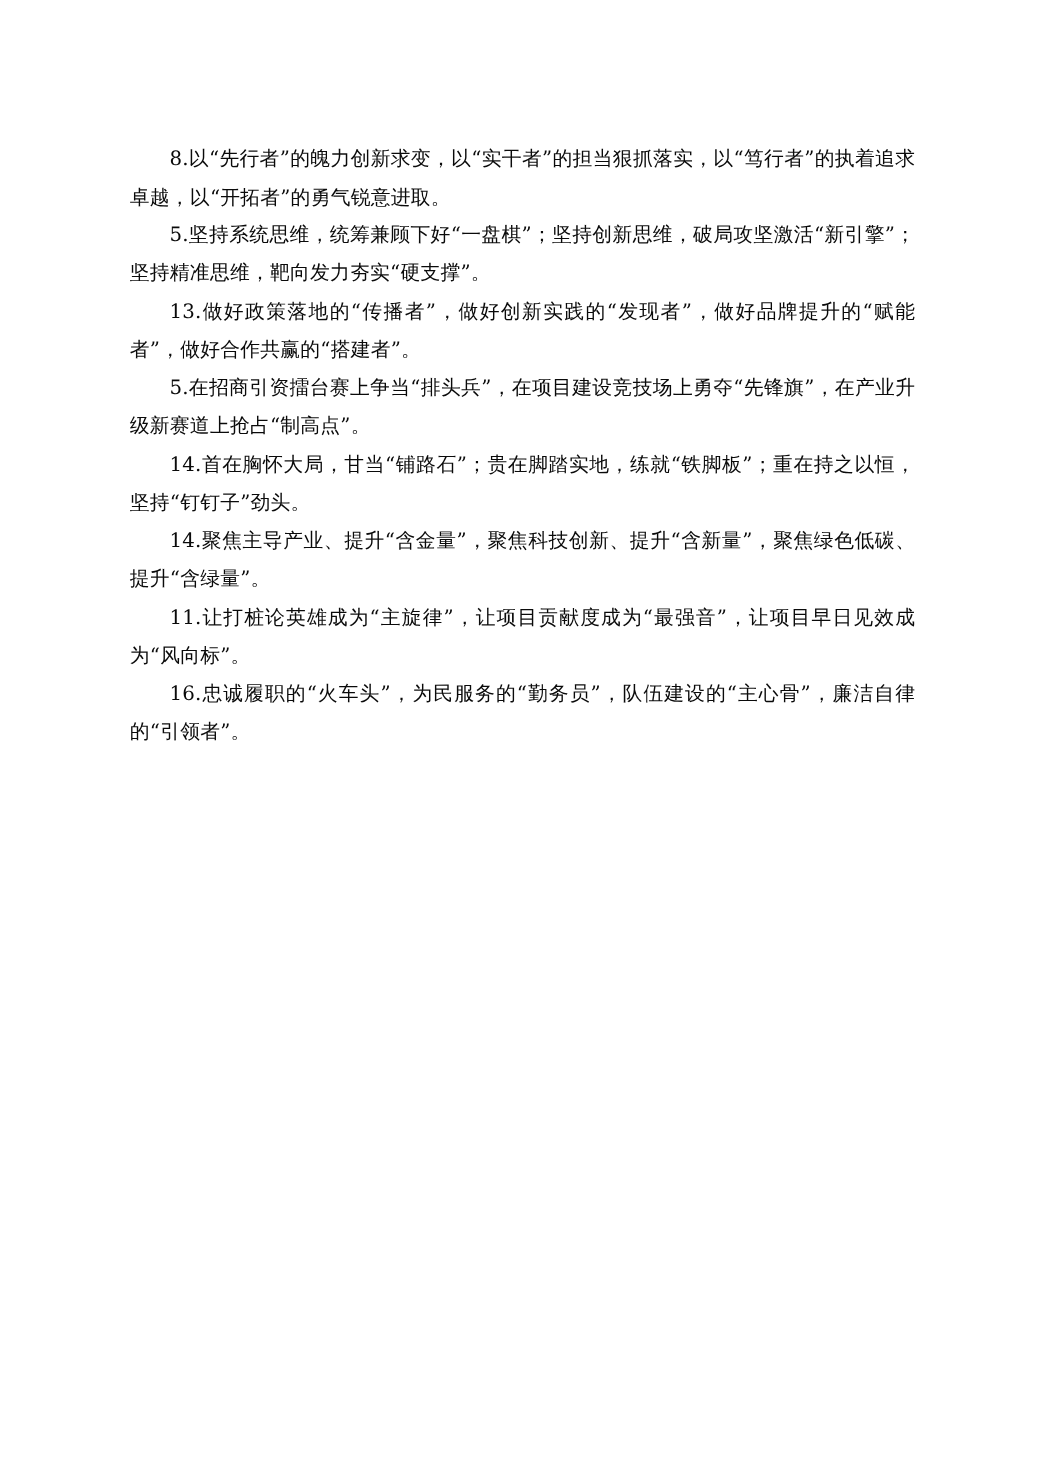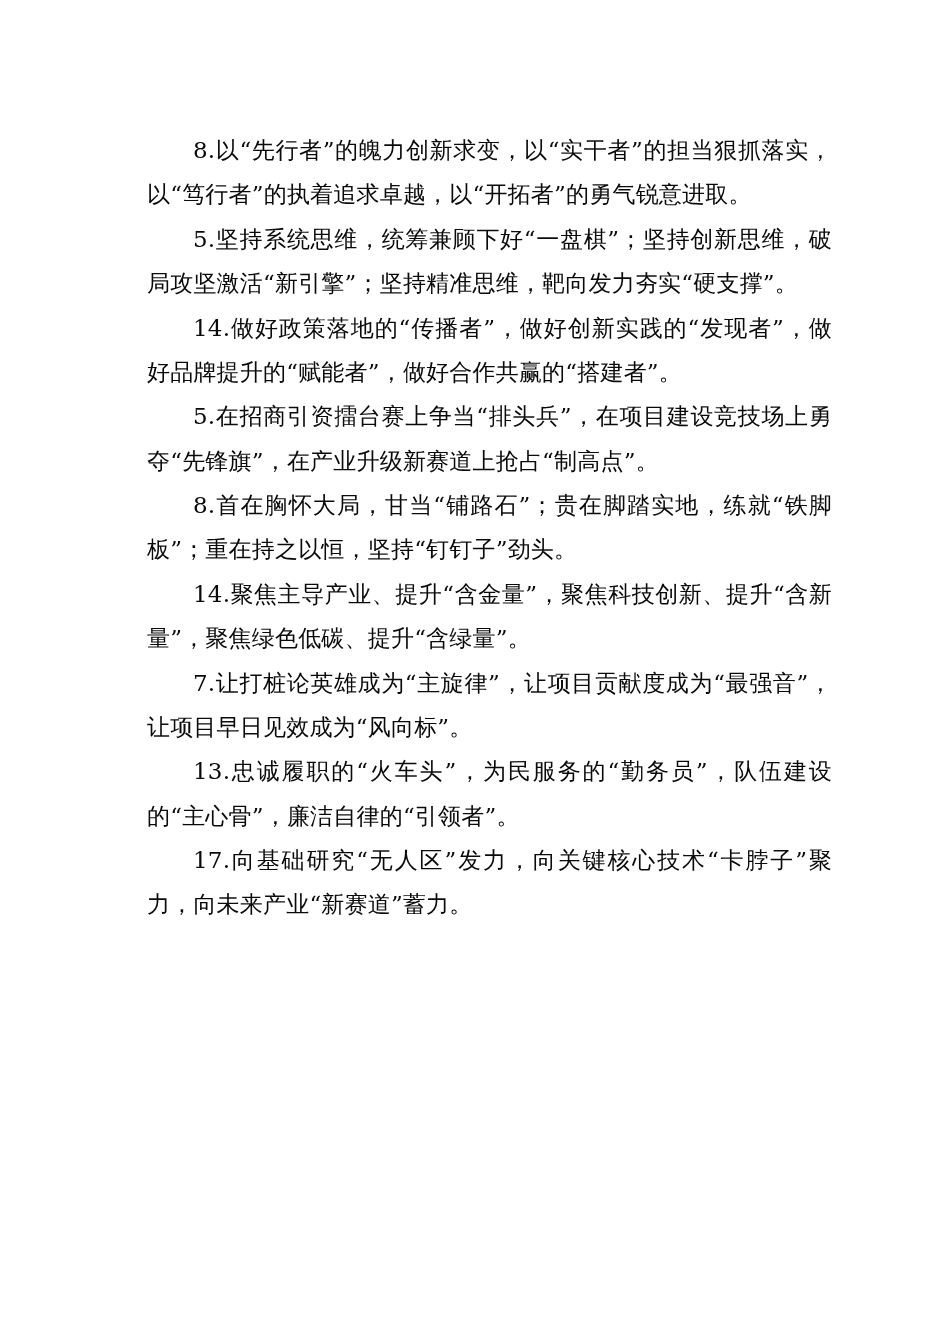--- a/index.html
+++ b/index.html
@@ -16,43 +16,41 @@
   }
   #page {
     position: relative;
     width: 950px;
     height: 1344px;
     box-sizing: border-box;
     padding: 128px 118px 0 118px;
     background: #ffffff;
   }
   .doc-body {
-    font-size: 23px;
+    font-size: 18px;
     line-height: 1.93;
     text-align: justify;
     text-justify: inter-ideograph;
     letter-spacing: 0.2px;
-    margin-left: 29px;
   }
   .para {
     margin: 0;
     text-indent: 2em;
     text-align: justify;
     text-justify: inter-ideograph;
     word-break: break-all;
   }
 </style>
 </head>
 <body>
 
 <div id="page">
   <div class="doc-body">
     <p class="para">8.以“先行者”的魄力创新求变，以“实干者”的担当狠抓落实，以“笃行者”的执着追求卓越，以“开拓者”的勇气锐意进取。</p>
     <p class="para">5.坚持系统思维，统筹兼顾下好“一盘棋”；坚持创新思维，破局攻坚激活“新引擎”；坚持精准思维，靶向发力夯实“硬支撑”。</p>
-    <p class="para">14.做好政策落地的“传播者”，做好创新实践的“发现者”，做好品牌提升的“赋能者”，做好合作共赢的“搭建者”。</p>
+    <p class="para">13.做好政策落地的“传播者”，做好创新实践的“发现者”，做好品牌提升的“赋能者”，做好合作共赢的“搭建者”。</p>
     <p class="para">5.在招商引资擂台赛上争当“排头兵”，在项目建设竞技场上勇夺“先锋旗”，在产业升级新赛道上抢占“制高点”。</p>
-    <p class="para">8.首在胸怀大局，甘当“铺路石”；贵在脚踏实地，练就“铁脚板”；重在持之以恒，坚持“钉钉子”劲头。</p>
+    <p class="para">14.首在胸怀大局，甘当“铺路石”；贵在脚踏实地，练就“铁脚板”；重在持之以恒，坚持“钉钉子”劲头。</p>
     <p class="para">14.聚焦主导产业、提升“含金量”，聚焦科技创新、提升“含新量”，聚焦绿色低碳、提升“含绿量”。</p>
-    <p class="para">7.让打桩论英雄成为“主旋律”，让项目贡献度成为“最强音”，让项目早日见效成为“风向标”。</p>
-    <p class="para">13.忠诚履职的“火车头”，为民服务的“勤务员”，队伍建设的“主心骨”，廉洁自律的“引领者”。</p>
-    <p class="para">17.向基础研究“无人区”发力，向关键核心技术“卡脖子”聚力，向未来产业“新赛道”蓄力。</p>
+    <p class="para">11.让打桩论英雄成为“主旋律”，让项目贡献度成为“最强音”，让项目早日见效成为“风向标”。</p>
+    <p class="para">16.忠诚履职的“火车头”，为民服务的“勤务员”，队伍建设的“主心骨”，廉洁自律的“引领者”。</p>
   </div>
 </div>
 
 </body></html>

